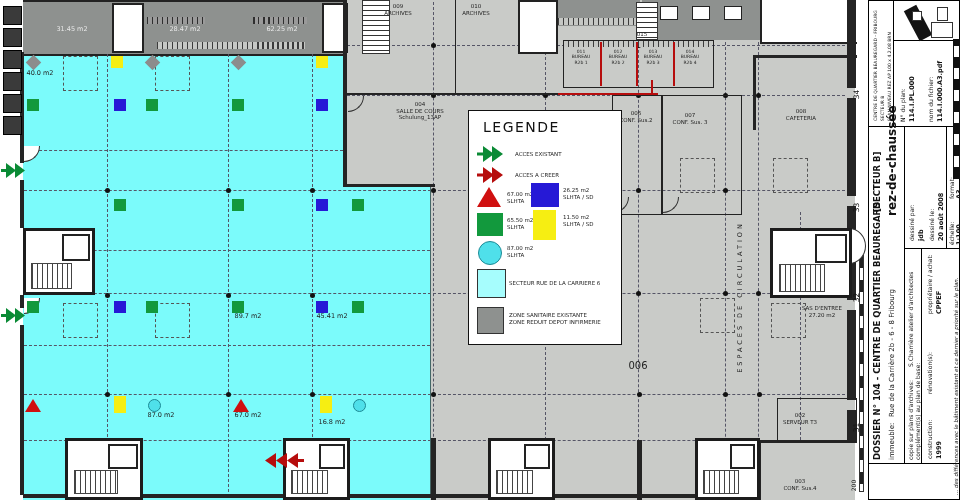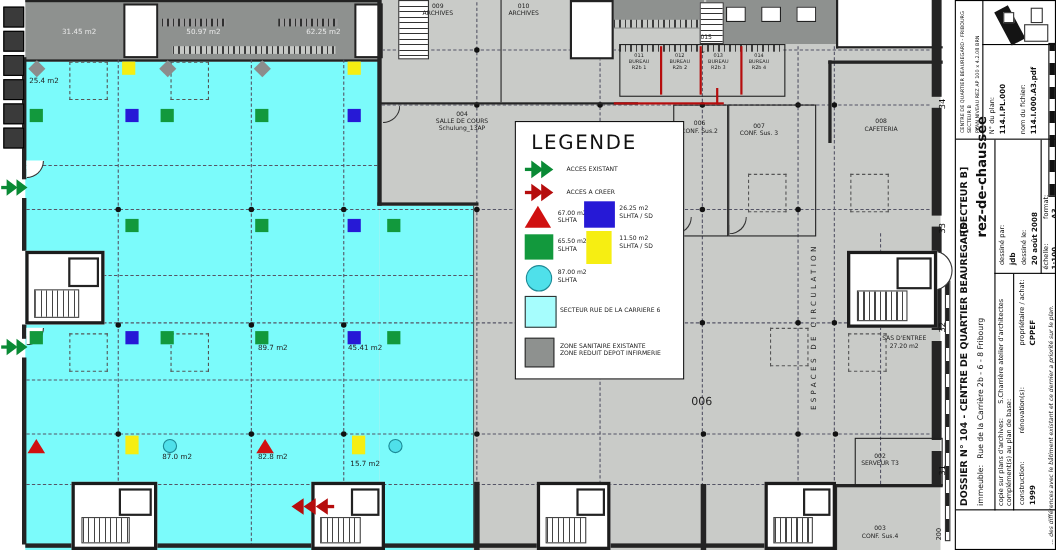--- a/index.html
+++ b/index.html
@@ -58,21 +58,21 @@
            font-size:6.5px;letter-spacing:3px;color:#222;}
   .gb{position:absolute;left:852px;font-size:7.5px;transform:rotate(-90deg);color:#111;z-index:4;}
   .arrow{position:absolute;z-index:6;}
   
   .ruler{position:absolute;left:859px;top:255px;width:3px;height:235px;border:1px solid #333;
          background:repeating-linear-gradient(180deg,#222 0 12px,#fff 12px 24px);}
   .ruler-label{position:absolute;left:848px;top:482px;font-size:6px;transform:rotate(-90deg);}
   
   .legend{position:absolute;left:468px;top:110px;width:152px;height:233px;background:#fff;
           border:1px solid #111;z-index:7;}
-  .legend-title{position:absolute;left:14px;top:8px;font-size:18px;letter-spacing:1.5px;color:#111;text-align:right;}
+  .legend-title{position:absolute;left:14px;top:8px;font-size:14px;letter-spacing:1.5px;color:#111;text-align:right;}
   .lg-txt{position:absolute;font-size:5.5px;line-height:1.35;color:#222;white-space:pre-line;}
   .sw{position:absolute;}
   .sw-tri{width:0;height:0;border-left:12px solid transparent;border-right:12px solid transparent;
           border-bottom:20px solid #d01010;background:none!important;}
   .sw-circ{border-radius:50%;border:1px solid #1d8a96;box-sizing:border-box;}
   
   .tb{position:absolute;left:868px;top:0;width:500px;height:92px;background:#fff;
       transform-origin:0 0;transform:rotate(-90deg) translate(-500px,0);
       border:1px solid #000;box-sizing:border-box;font-size:6px;color:#111;z-index:8;}
   .tb .abs{position:absolute;white-space:nowrap;}
@@ -256,23 +256,23 @@
         <div class="mk mk-sq" style="background: rgb(18, 153, 61); left: 352px; top: 301px;"></div>
         <div class="mk mk-t" style="border-bottom-color: rgb(208, 16, 16); left: 25px; top: 399px;"></div>
         <div class="mk mk-y2" style="background: rgb(246, 238, 18); left: 114px; top: 396px;"></div>
         <div class="mk mk-c" style="background: rgb(79, 224, 234); left: 148px; top: 399px;"></div>
         <div class="mk mk-t" style="border-bottom-color: rgb(208, 16, 16); left: 233px; top: 399px;"></div>
         <div class="mk mk-y2" style="background: rgb(246, 238, 18); left: 320px; top: 396px;"></div>
         <div class="mk mk-c" style="background: rgb(79, 224, 234); left: 353px; top: 399px;"></div>
       </div>
     <div id="labels">
         <div class="pl lt" style="left: 72px; top: 26px;">31.45 m2</div>
-        <div class="pl lt" style="left: 185px; top: 26px;">50.97 m2</div>
-        <div class="pl lt" style="left: 294px; top: 26px;">62.25 m2</div>
-        <div class="pl sm" style="left: 40px; top: 70px;">25.4 m2</div>
+        <div class="pl lt" style="left: 185px; top: 26px;">28.47 m2</div>
+        <div class="pl lt" style="left: 282px; top: 26px;">62.25 m2</div>
+        <div class="pl sm" style="left: 40px; top: 70px;">40.0 m2</div>
         <div class="pl xs" style="left: 398px; top: 3px;">009
 ARCHIVES</div>
         <div class="pl xs" style="left: 476px; top: 3px;">010
 ARCHIVES</div>
         <div class="pl xs" style="left: 420px; top: 101px;">004
 SALLE DE COURS
 Schulung_13AP</div>
         <div class="pl xs" style="left: 642px; top: 31px;">015</div>
         <div class="pl xxs" style="left: 581px; top: 49px;">011
 BUREAU
@@ -289,22 +289,22 @@
         <div class="pl xs" style="left: 636px; top: 110px;">006
 CONF. Sus.2</div>
         <div class="pl xs" style="left: 690px; top: 112px;">007
 CONF. Sus. 3</div>
         <div class="pl xs" style="left: 801px; top: 108px;">008
 CAFETERIA</div>
         <div class="pl md" style="left: 638px; top: 360px;">006</div>
         <div class="pl sm" style="left: 248px; top: 313px;">89.7 m2</div>
         <div class="pl sm" style="left: 332px; top: 313px;">45.41 m2</div>
         <div class="pl sm" style="left: 161px; top: 412px;">87.0 m2</div>
-        <div class="pl sm" style="left: 248px; top: 412px;">82.8 m2</div>
-        <div class="pl sm" style="left: 332px; top: 419px;">15.7 m2</div>
+        <div class="pl sm" style="left: 248px; top: 412px;">67.0 m2</div>
+        <div class="pl sm" style="left: 332px; top: 419px;">16.8 m2</div>
         <div class="pl xs" style="left: 822px; top: 305px;">SAS D'ENTREE
 27.20 m2</div>
         <div class="pl xs" style="left: 800px; top: 412px;">002
 SERVEUR T3</div>
         <div class="pl xs" style="left: 800px; top: 478px;">003
 CONF. Sus.4</div>
         <div class="pl vert" style="left: 741px; top: 297px;">ESPACES DE CIRCULATION</div>
       </div>
     <div id="bubbles">
         <div class="gb" style="top: 90px;">34</div>

